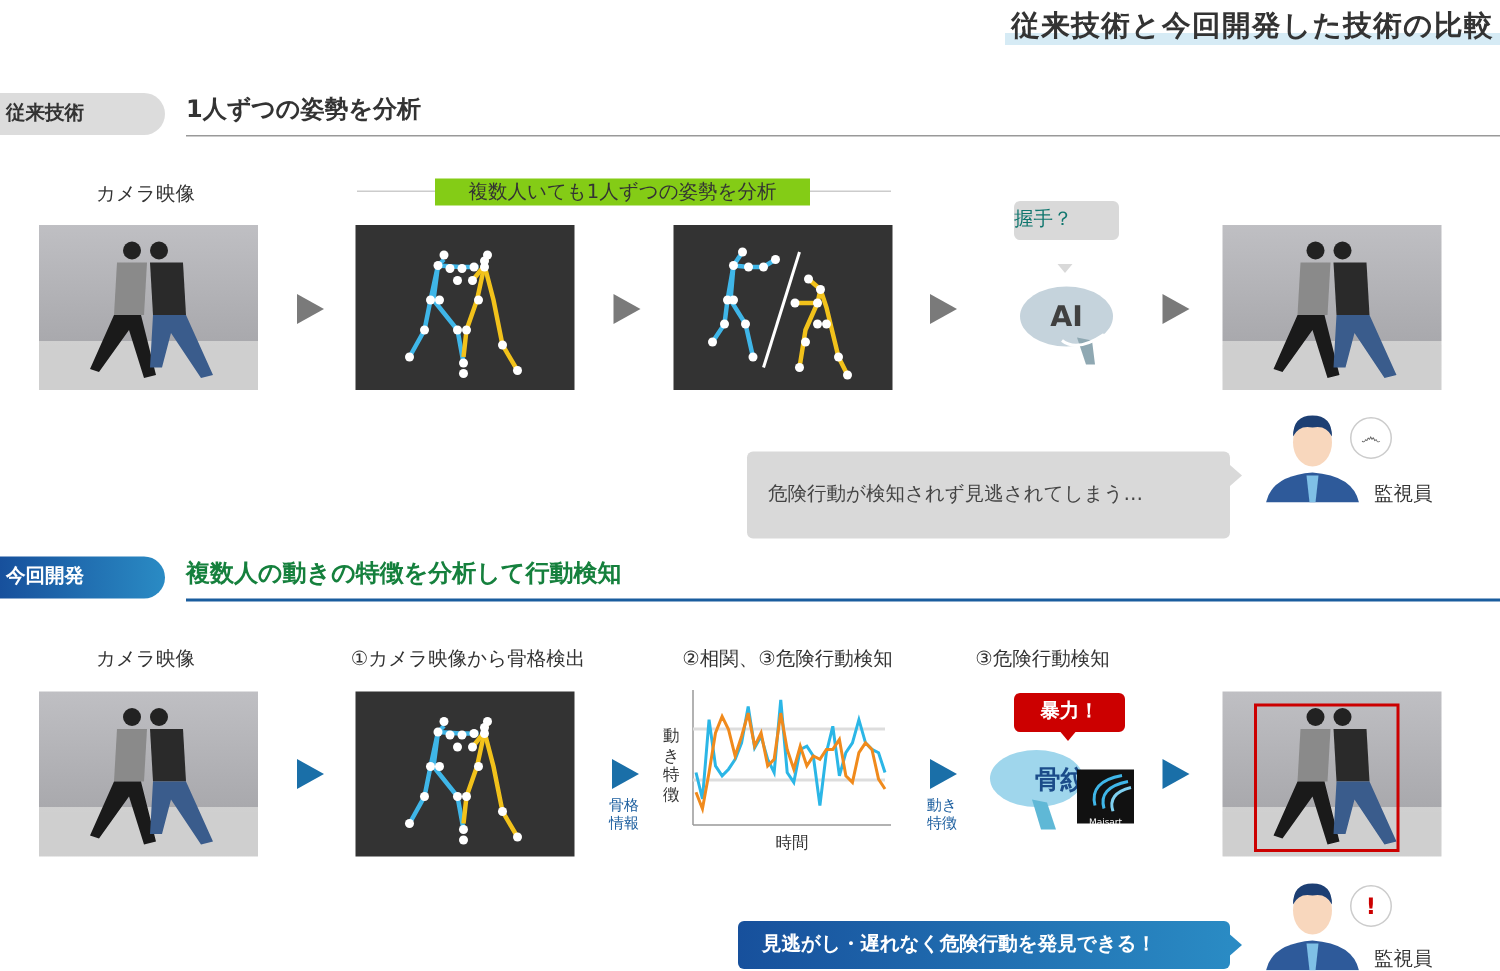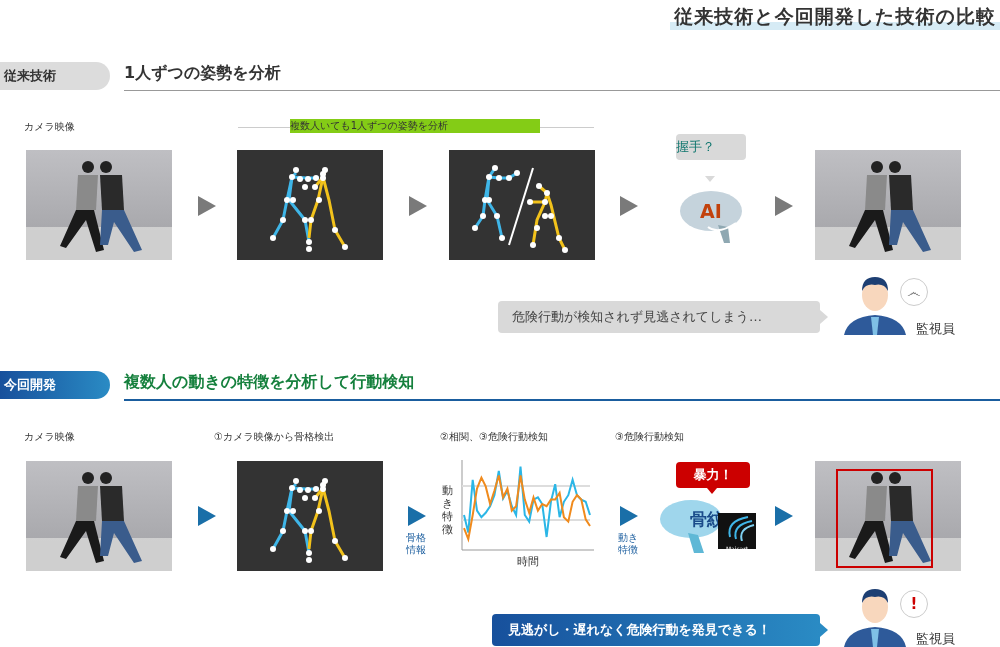--- a/index.html
+++ b/index.html
@@ -6,27 +6,27 @@
 body{width:1000px;height:647px;background:#fff;font-family:"DejaVu Sans","Liberation Sans",sans-serif;color:#333;position:relative;overflow:hidden}
 .abs{position:absolute}
 .title{left:0;width:1000px;top:4px;text-align:right;font-size:19px;font-weight:bold;color:#333;letter-spacing:1px}
 .title span{display:inline-block;padding:0 4px;background:linear-gradient(transparent 70%,#d6ebf5 70%)}
 .pill{height:28px;border-radius:14px;font-size:13px;font-weight:bold;text-align:left;line-height:28px}
 .pill.old{left:0;top:62px;width:110px;background:#dcdcdc;color:#333;border-radius:0 14px 14px 0;padding-left:4px}
 .pill.new{left:0;top:371px;width:110px;background:linear-gradient(90deg,#17509c,#2a8bc4);color:#fff;border-radius:0 14px 14px 0;padding-left:4px}
 .head{font-size:16px;font-weight:bold;padding-bottom:6px;border-bottom:1px solid #999}
 .head.old{left:124px;top:63px;width:876px;color:#333}
 .head.new{left:124px;top:372px;width:876px;color:#15803d;border-bottom:2px solid #1a5d9e}
-.lbl{font-size:10px;color:#333;}
+.lbl{font-size:13px;color:#333;text-align:center}
 .photo{width:146px;height:110px;background:linear-gradient(#bfbfc3,#a9a9ad 70%,#cfcfcf 70%,#d8d8d8);overflow:hidden}
 .dark{width:146px;height:110px;background:#333}
 .arrow{width:0;height:0;border-top:10px solid transparent;border-bottom:10px solid transparent;border-left:18px solid #7a7a7a}
 .arrow.blue{border-left-color:#1a6fa8}
 .small-blue{font-size:10px;color:#1a5d9e;text-align:center;line-height:12px}
-.bubble-grey{background:#d9d9d9;color:#444;font-size:13px;border-radius:4px;padding:0 14px;line-height:32px}
+.bubble-grey{background:#d9d9d9;color:#444;font-size:13px;border-radius:4px;padding:13px 14px;line-height:32px}
 .bubble-blue{background:linear-gradient(90deg,#17509c,#2a8bc4);color:#fff;font-size:13px;font-weight:bold;border-radius:4px;padding:0 16px;line-height:32px}
 .tri-r{width:0;height:0;border-top:7px solid transparent;border-bottom:7px solid transparent}
 .role{font-size:13px;color:#333}
 </style>
 </head>
 <body>
 
 <div class="abs title"><span>従来技術と今回開発した技術の比較</span></div>
 
 <div class="abs pill old">従来技術</div>
@@ -134,21 +134,21 @@
 
 <div class="abs" style="left:676px;top:134px;width:70px;height:26px;background:#d9d9d9;border-radius:4px;line-height:26px;font-size:13px;color:#0f766e">握手？</div>
 <div class="abs" style="left:705px;top:176px;width:0;height:0;border-left:5px solid transparent;border-right:5px solid transparent;border-top:6px solid #d9d9d9"></div>
 <div class="abs" style="left:678px;top:187px;width:66px;height:58px">
   <svg width="66" height="58">
       <ellipse cx="33" cy="24" rx="31" ry="20" fill="#c5d3dc"></ellipse>
       <path d="M40 38 L46 56 L52 56 L50 40 Z" fill="#8fa8b2"></path>
       <path d="M30 40 Q40 48 58 36" stroke="#fff" stroke-width="2" fill="none"></path>
     </svg>
 </div>
-<div class="abs" style="left:678px;top:200px;width:66px;text-align:center;font-size:19px;font-weight:bold;color:#c2410c">AI</div>
+<div class="abs" style="left:678px;top:200px;width:66px;text-align:center;font-size:19px;font-weight:bold;color:#404040">AI</div>
 <div class="abs arrow" style="left:775px;top:196px"></div>
 
 <div class="abs photo" style="left:815px;top:150px">
   <svg width="146" height="110">
     <rect x="0" y="80" width="146" height="30" fill="#cfcfcf"></rect>
     <circle cx="62" cy="17" r="6" fill="#222"></circle>
       <circle cx="80" cy="17" r="6" fill="#222"></circle>
     <path d="M52 25 L72 25 L70 60 L50 60 Z" fill="#8a8a8a"></path>
       <path d="M74 25 L96 25 L98 60 L76 60 Z" fill="#2a2a2a"></path>
     <path d="M50 60 L68 60 L78 100 L70 102 L60 70 L40 98 L34 96 Z" fill="#1a1a1a"></path>

